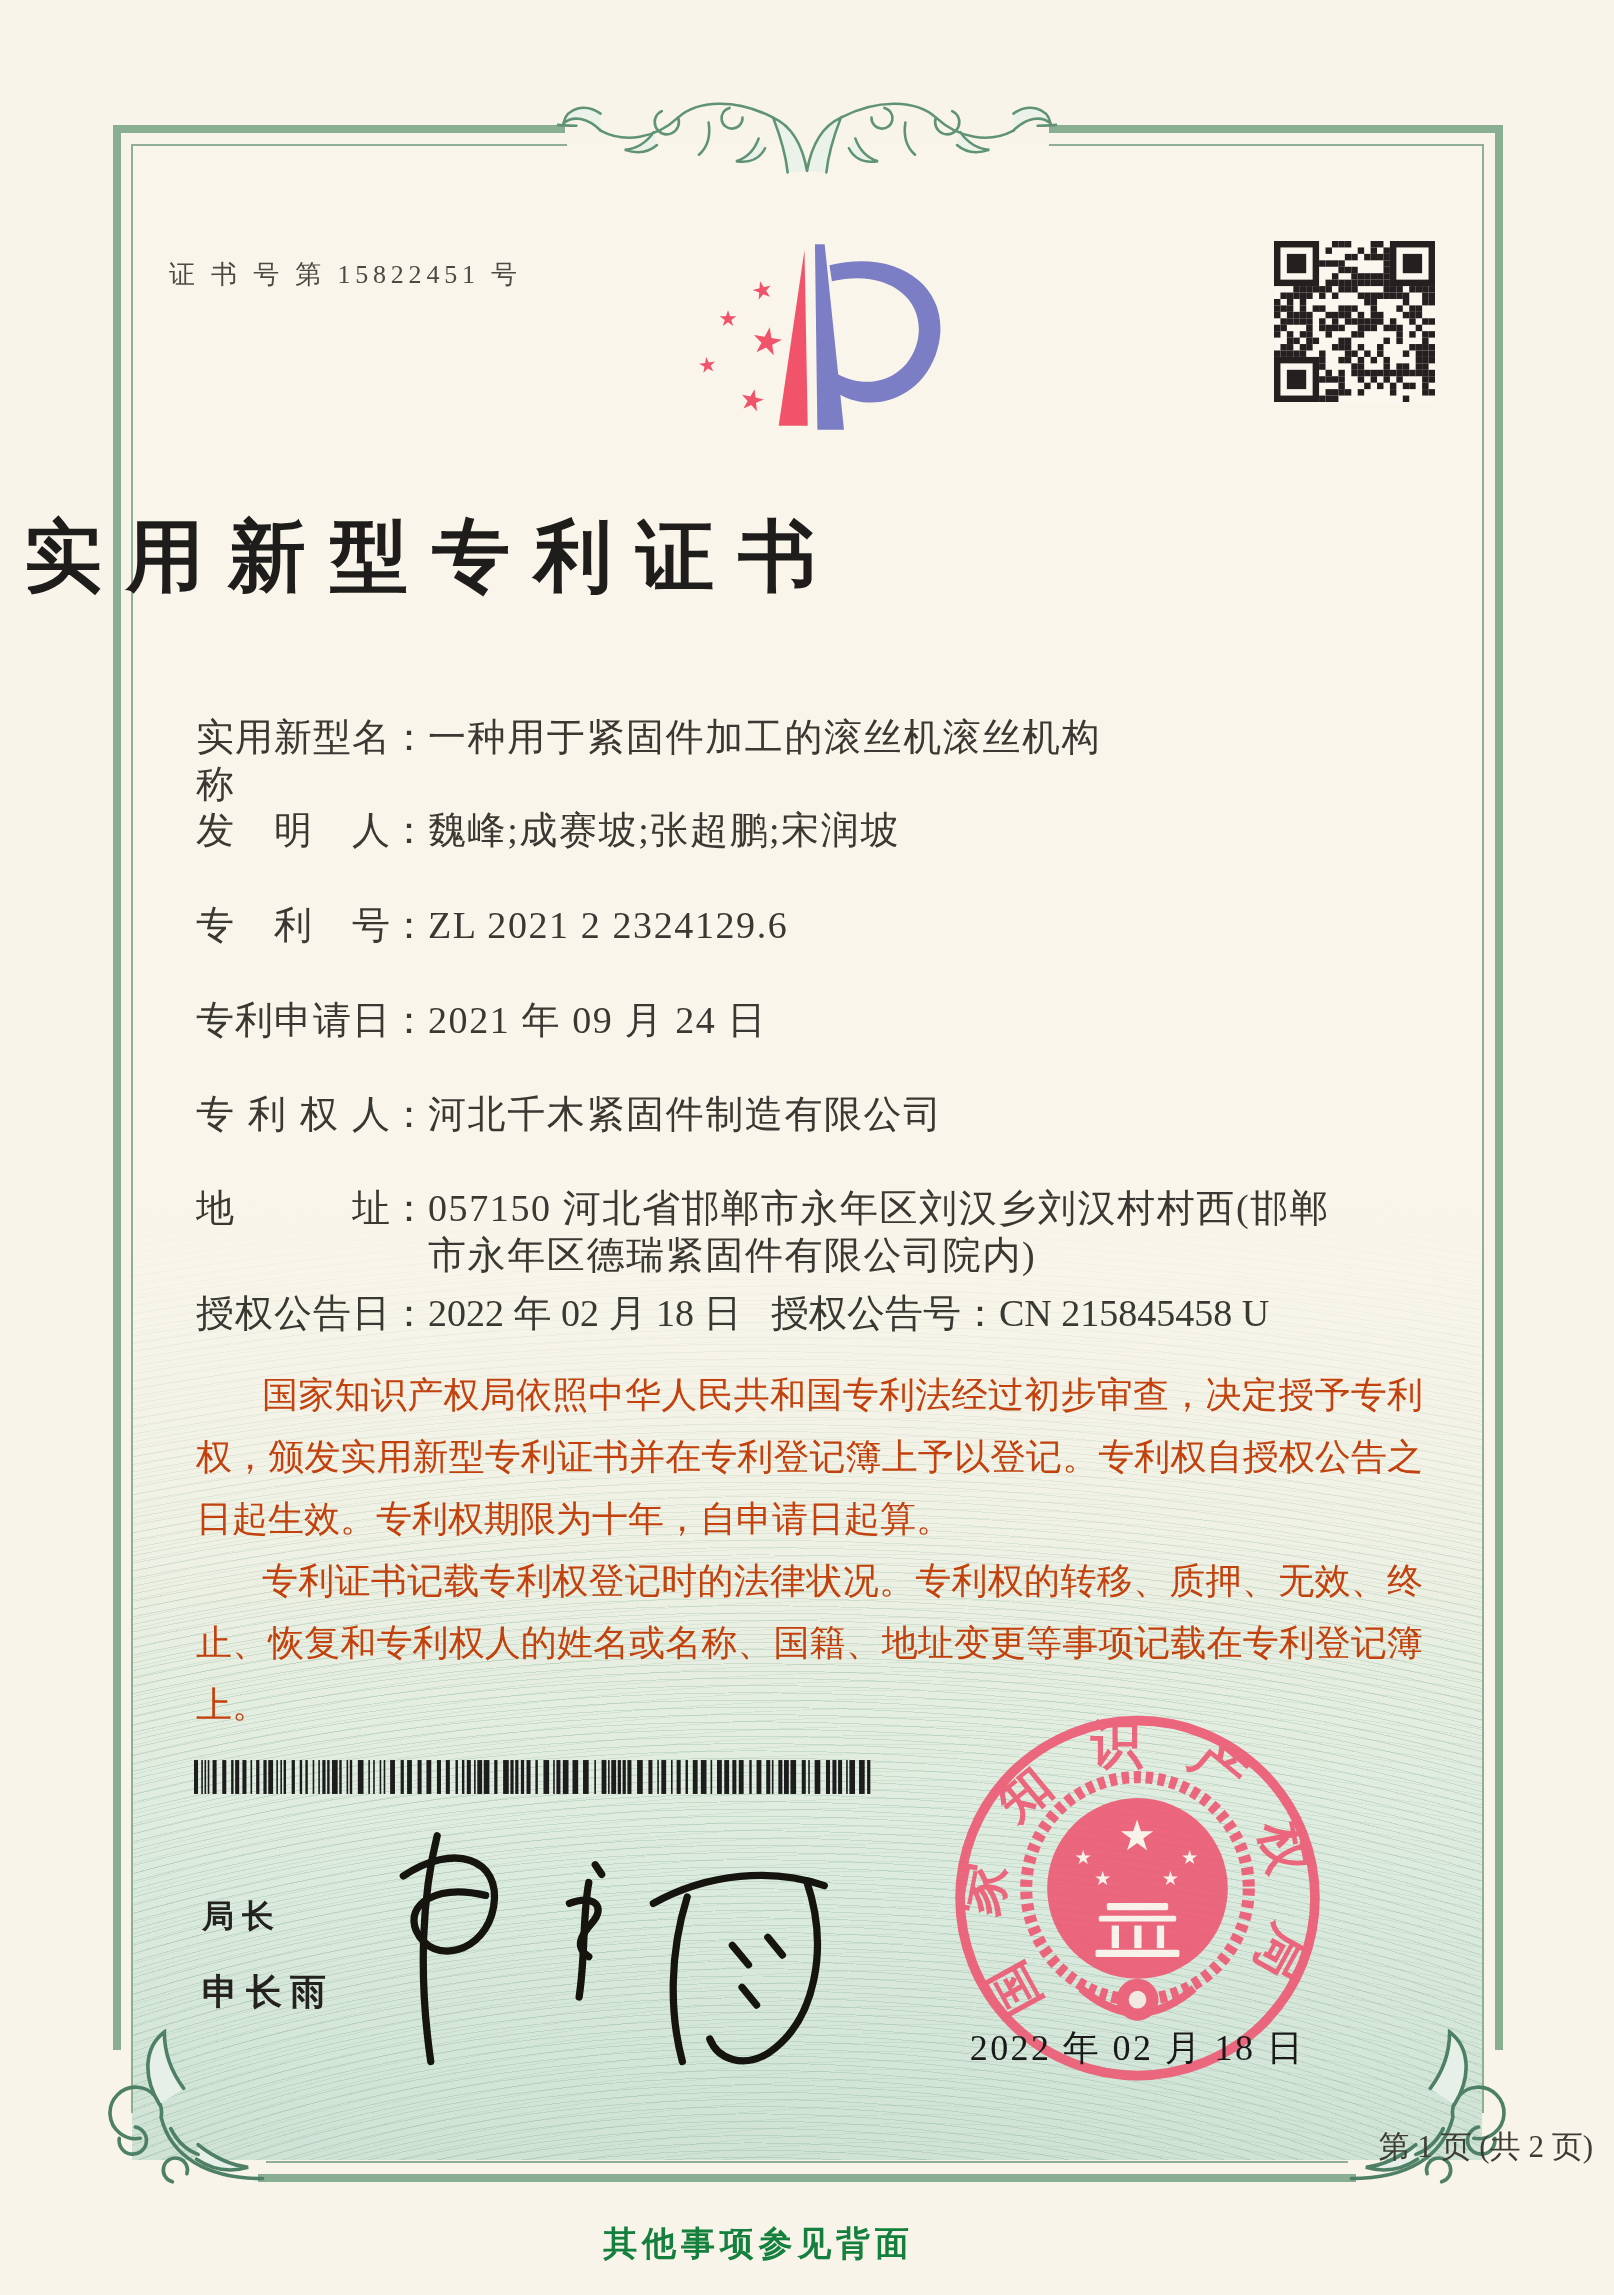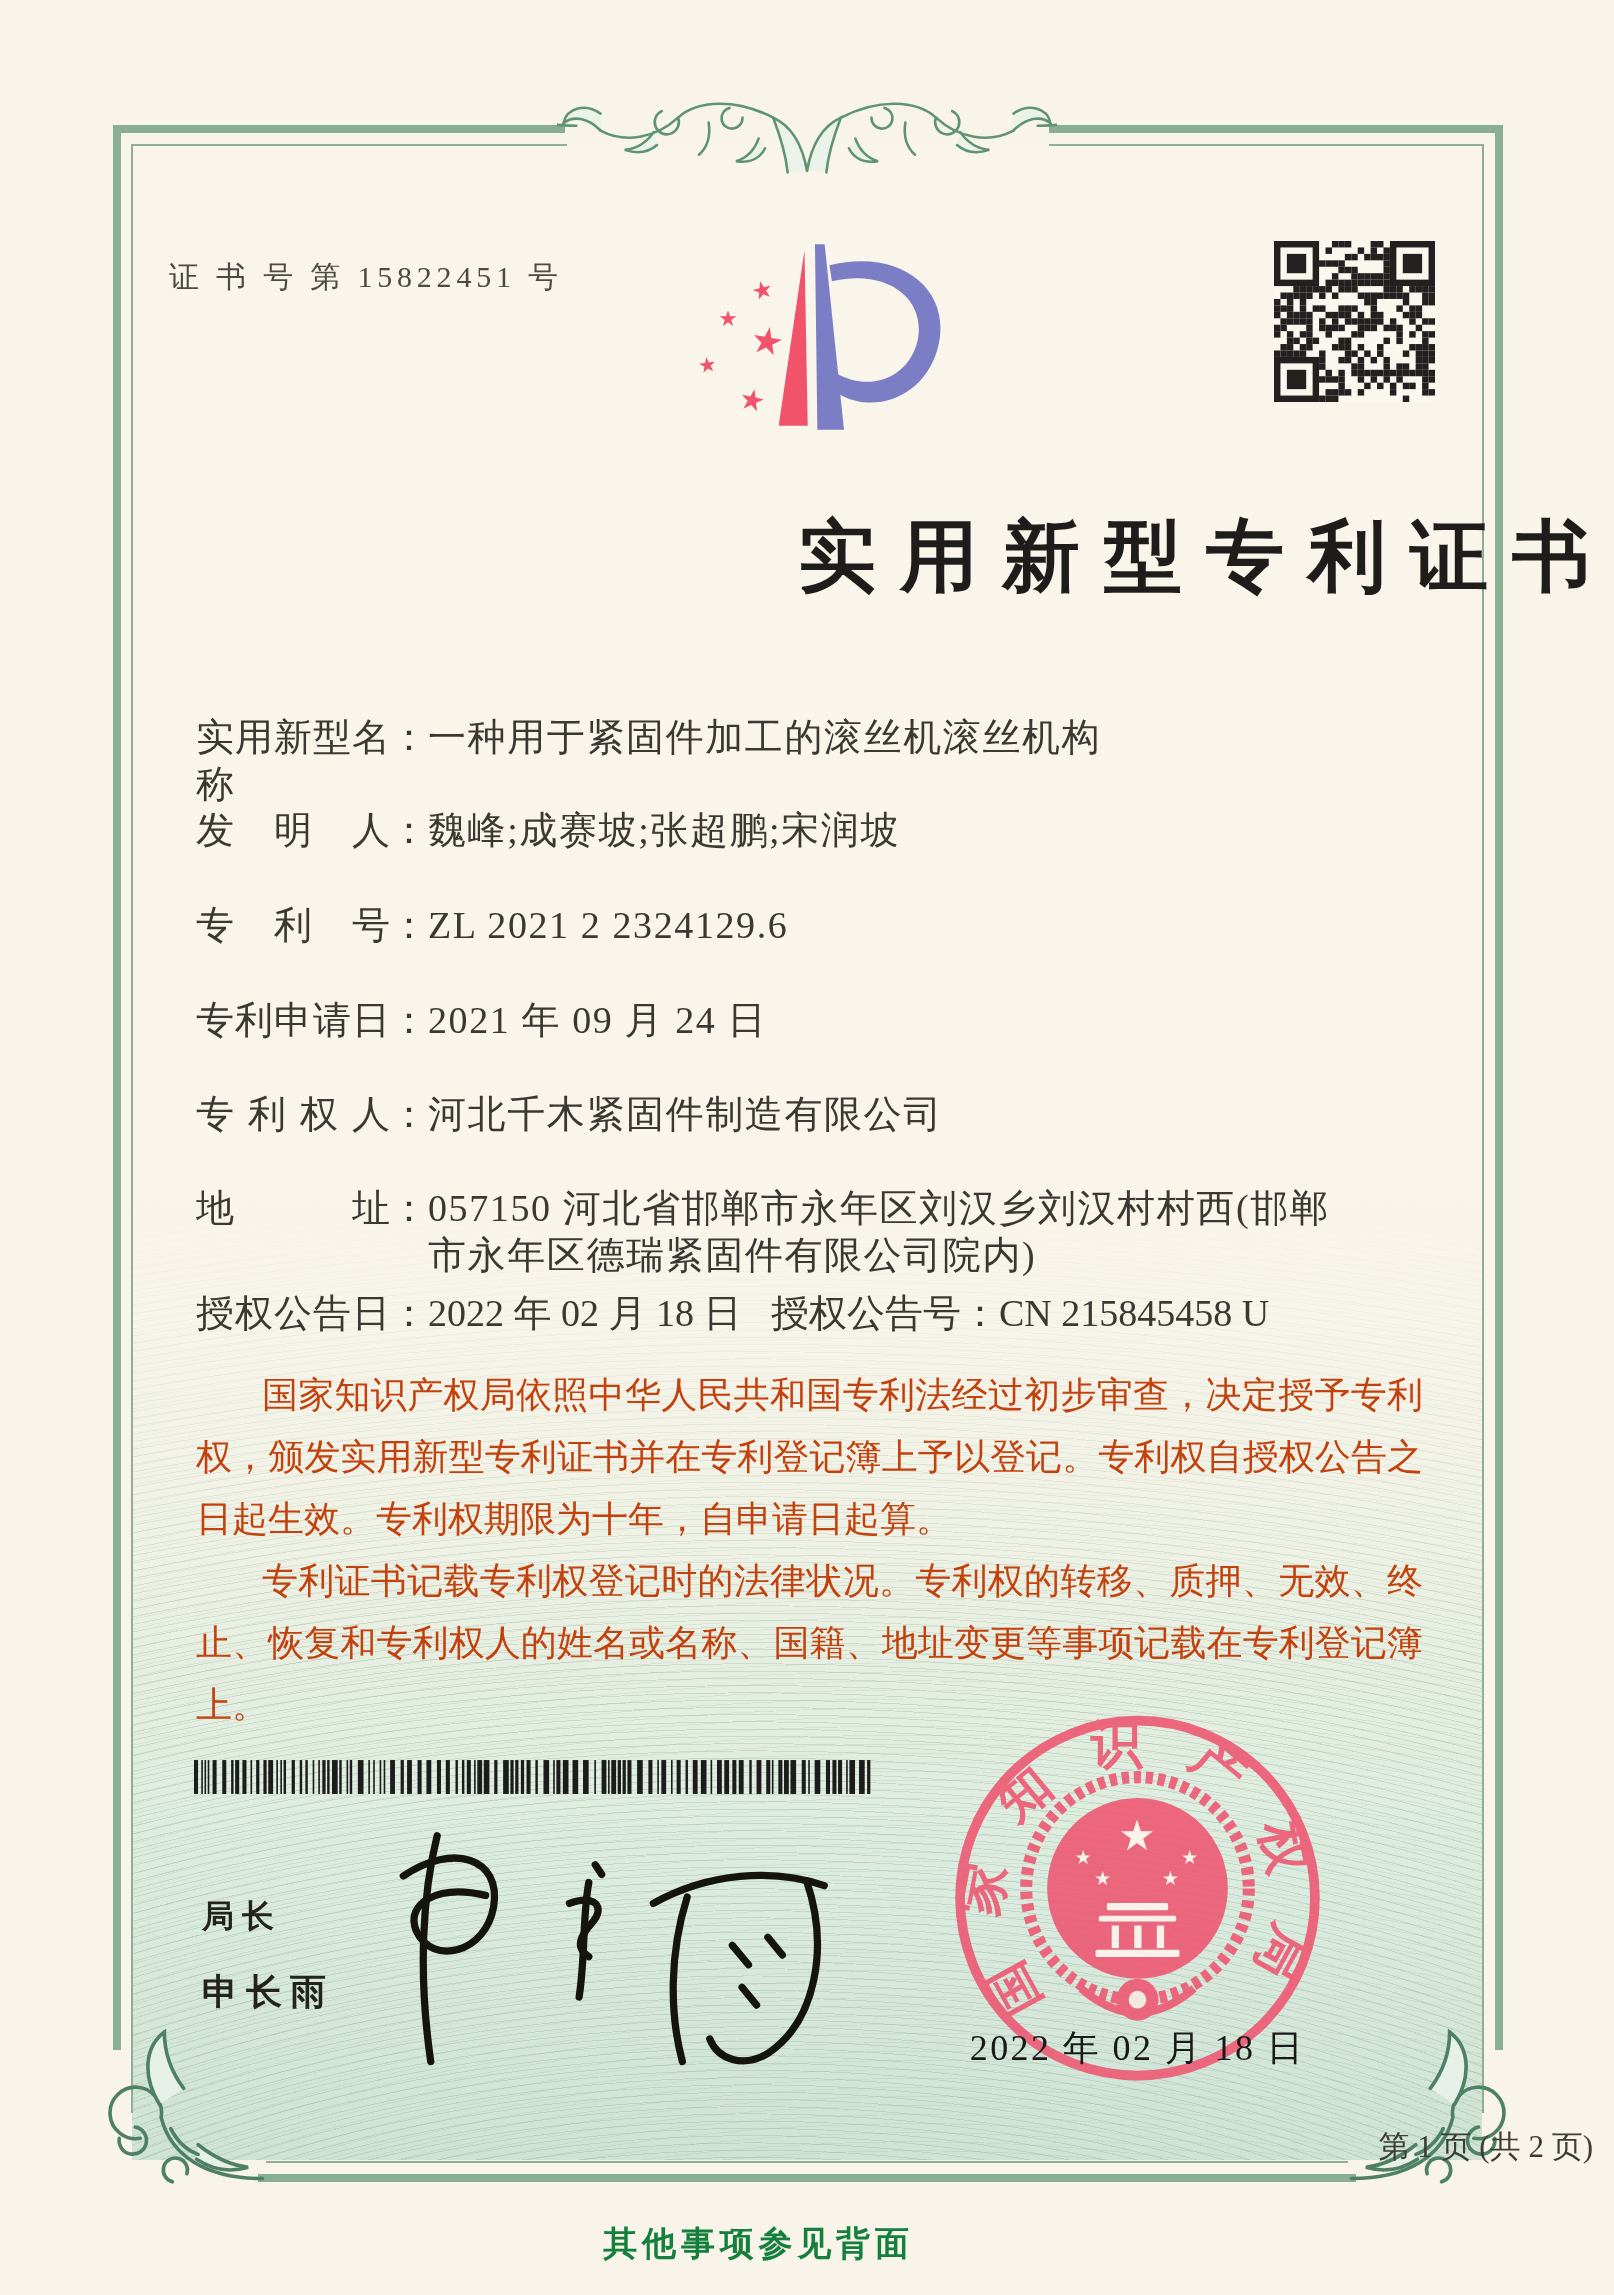--- a/index.html
+++ b/index.html
@@ -13,22 +13,22 @@
       repeating-radial-gradient(1776px 1049px at 58% 135%,rgba(128,172,140,.16) 0 1.6px,rgba(0,0,0,0) 1.6px 15.3px),
       linear-gradient(180deg,#f8f4e9 0%,#f4f2e6 55%,#e9efe2 72%,#dcebdf 86%,#cfe2d5 100%);}
   
   .band{position:absolute;background:#8aae92;}
   .tline{position:absolute;background:#8fae94;}
   .row{position:absolute;left:196px;font-size:38px;line-height:47px;color:#3a3833;}
   .flabel{display:inline-block;width:194px;text-align:justify;text-align-last:justify;vertical-align:top;}
   .colon{display:inline-block;vertical-align:top;}
   .fvalue{display:inline-block;width:948px;vertical-align:top;letter-spacing:1.6px;}
   .pair2{position:absolute;left:575px;top:0;white-space:nowrap;}
-  .cert-no{position:absolute;left:169px;top:257px;font-size:30px;letter-spacing:4.8px;color:#4c4a45;text-align:center;}
-  .title{position:absolute;left:0;top:505px;width:1614px;text-align:right;font-size:78px;font-weight:bold;
+  .cert-no{position:absolute;left:169px;top:257px;font-size:26px;letter-spacing:4.8px;color:#4c4a45;text-align:center;}
+  .title{position:absolute;left:0;top:505px;width:1614px;text-align:left;font-size:78px;font-weight:bold;
          letter-spacing:24px;padding-left:24px;box-sizing:border-box;color:#1f1d1b;}
   .paras{position:absolute;left:196px;top:1364px;width:1227px;font-size:36px;line-height:62px;
          text-align:justify;color:#c2410c;}
   .paras p{margin:0;text-indent:66px;}
   .director-title{position:absolute;left:202px;top:1895px;font-size:32px;letter-spacing:8px;font-weight:600;
          font-family:"Liberation Sans","DejaVu Sans",sans-serif;color:#23221f;}
   .director-name{position:absolute;left:202px;top:1968px;font-size:36px;letter-spacing:8px;font-weight:600;
          font-family:"Liberation Sans","DejaVu Sans",sans-serif;color:#23221f;}
   .seal-date{position:absolute;left:960px;top:2024px;width:355px;text-align:center;font-size:36px;
          letter-spacing:2.4px;color:#191919;z-index:7;}

